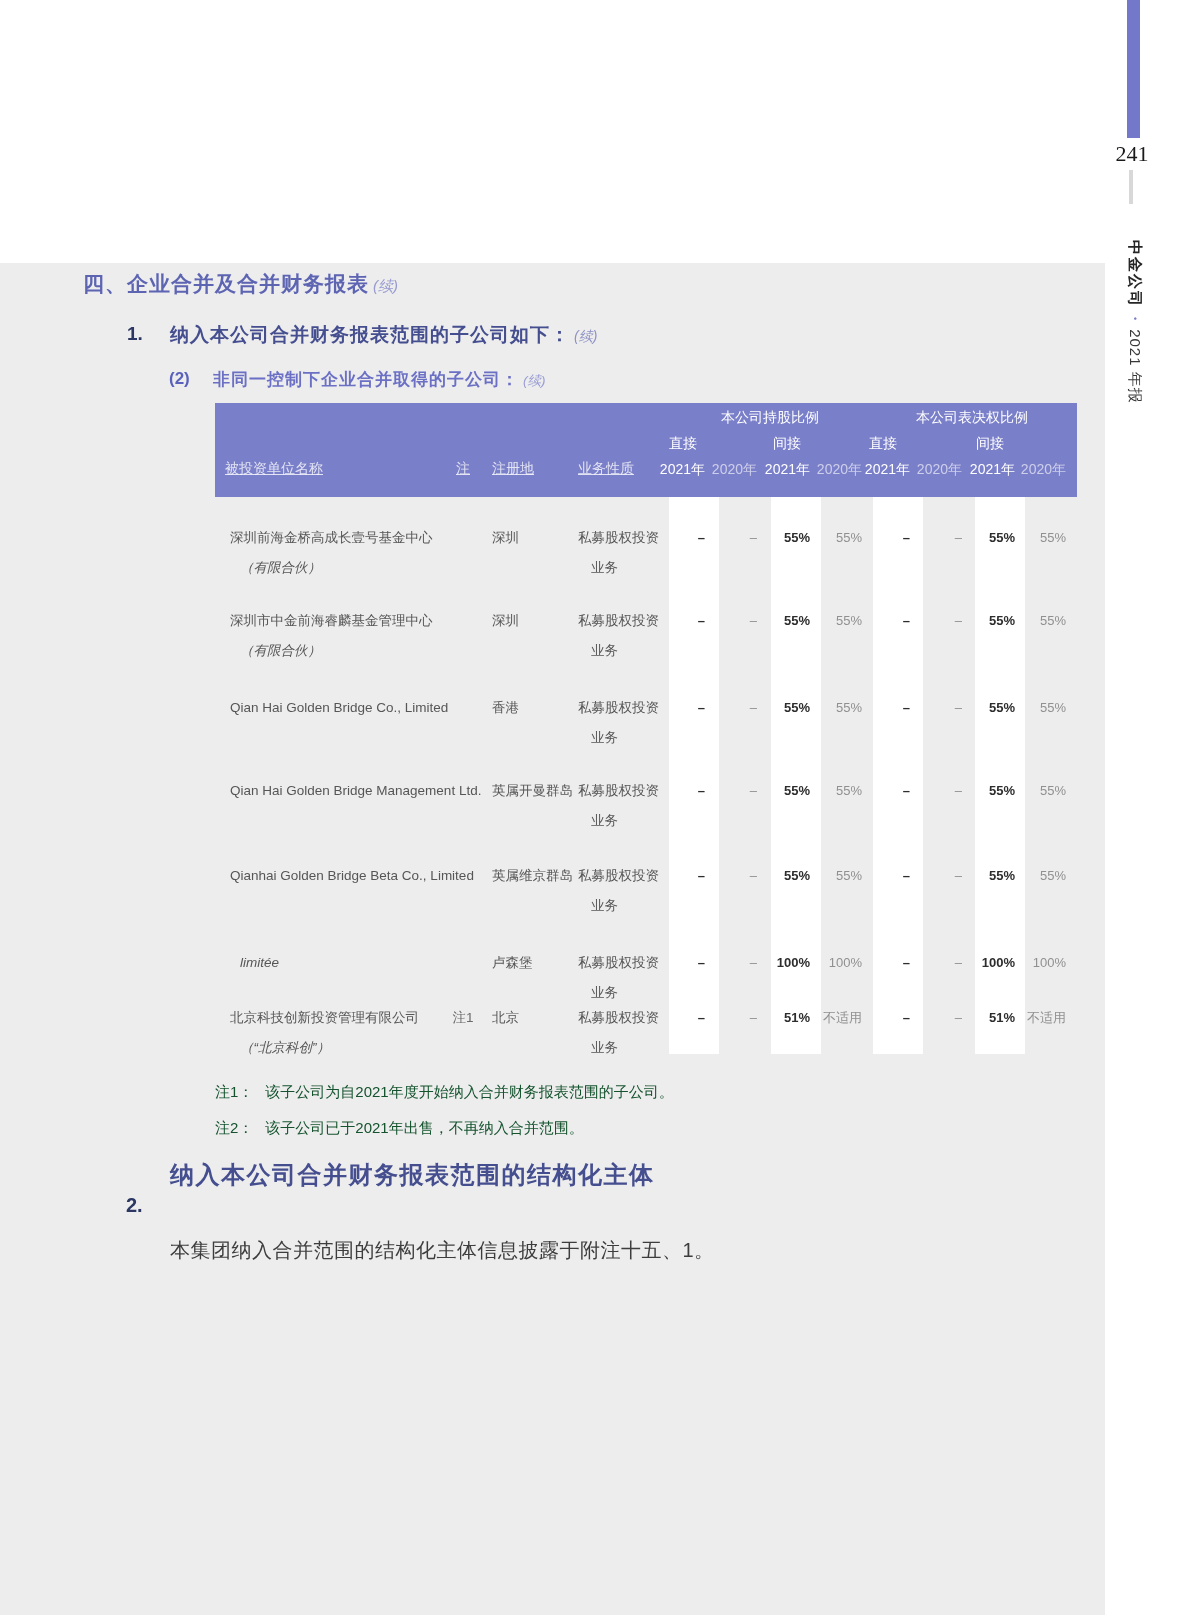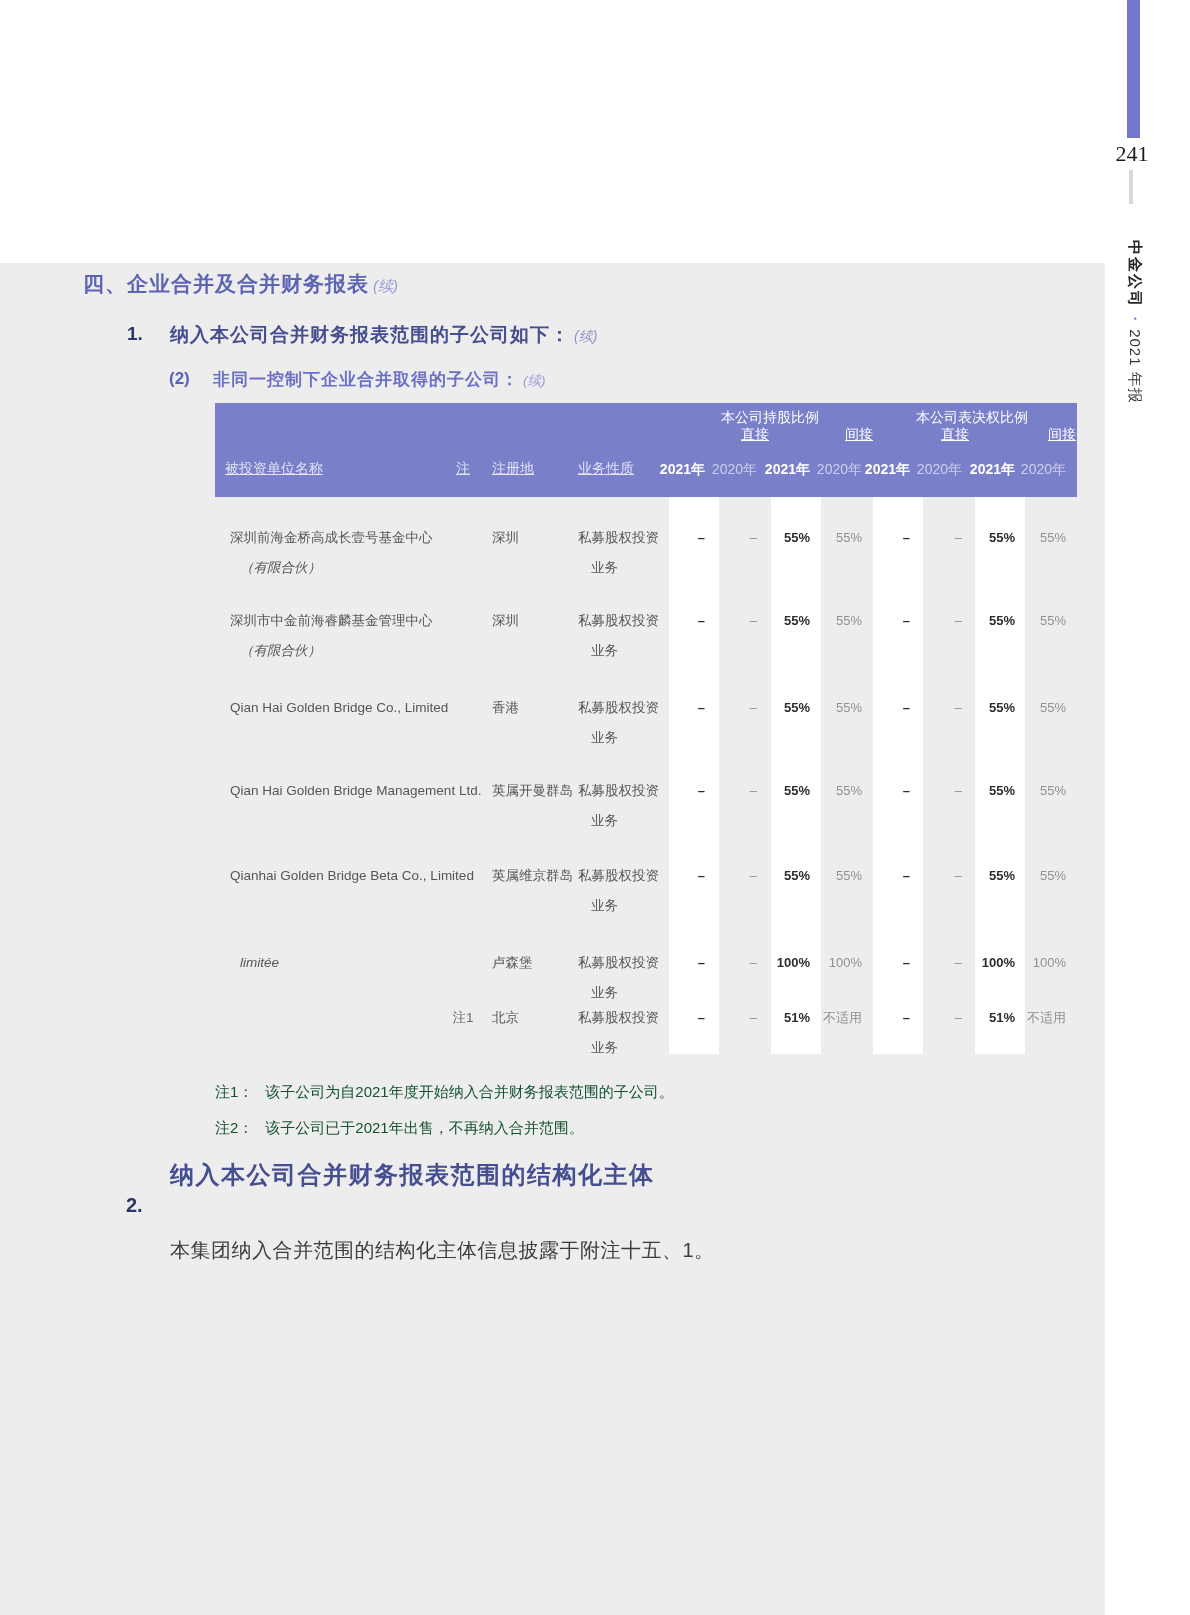--- a/index.html
+++ b/index.html
@@ -34,24 +34,24 @@
   .h2 { left:170px; top:322px; font-size:19px; font-weight:bold; color:#454e8e; letter-spacing:1px; }
   .h2 .cont { font-size:14px; color:#8d92c4; }
   .h3num { left:169px; top:369px; font-size:17px; font-weight:bold; color:#5a61bb; }
   .h3 { left:213px; top:368px; font-size:17px; font-weight:bold; color:#6b70c5; letter-spacing:1px; }
   .h3 .cont { font-size:13.5px; color:#9a9dd4; }
 
   
   .thead { position:absolute; left:215px; top:403px; width:862px; height:94px; background:#7a7fc9; }
   .thead div { position:absolute; white-space:nowrap; font-size:14px; color:#ffffff; }
   .gA { top:6px; width:230px; text-align:center; }
-  .gB { top:23px; width:100px; text-align:right;text-decoration:underline; }
+  .gB { top:32px; width:100px; text-align:left; }
   .hl { top:57px; color:rgba(255,255,255,0.78) !important;text-decoration:underline; }
   .hy { top:58px; width:50px; text-align:right; }
-  .y21 { font-weight:bold; color:#ffffff !important; }
+  .y21 { font-weight:normal; color:#ffffff !important; }
   .y20 { color:rgba(255,255,255,0.62) !important; }
 
   
   .stripe { position:absolute; top:497px; width:50px; height:557px; background:#ffffff; }
 
   
   .row { position:absolute; left:0; width:1190px; height:62px; }
   .row .c { position:absolute; top:0; line-height:30px; font-size:13.5px; color:#565656; white-space:nowrap; }
   .c.name { left:230px; }
   .c.note { left:448px; width:30px; text-align:center; color:#6a6a6a; }
@@ -235,20 +235,24 @@
   <div class="c v g d20">–</div>
   <div class="c v b i21">100%</div>
   <div class="c v g i20">100%</div>
   <div class="c v b vd21">–</div>
   <div class="c v g vd20">–</div>
   <div class="c v b vi21">100%</div>
   <div class="c v g vi20">100%</div>
 </div>
 
 <div class="row" style="top:1003px">
+  <div class="c name">
+      <span class="ln">北京科技创新投资管理有限公司</span>
+      <span class="ln l2">（“北京科创”）</span>
+    </div>
   <div class="c note">注1</div>
   <div class="c loc">北京</div>
   <div class="c biz">
       <span class="ln">私募股权投资</span>
       <span class="ln l2">业务</span>
     </div>
   <div class="c v b d21">–</div>
   <div class="c v g d20">–</div>
   <div class="c v b i21">51%</div>
   <div class="c v g i20">不适用</div>

